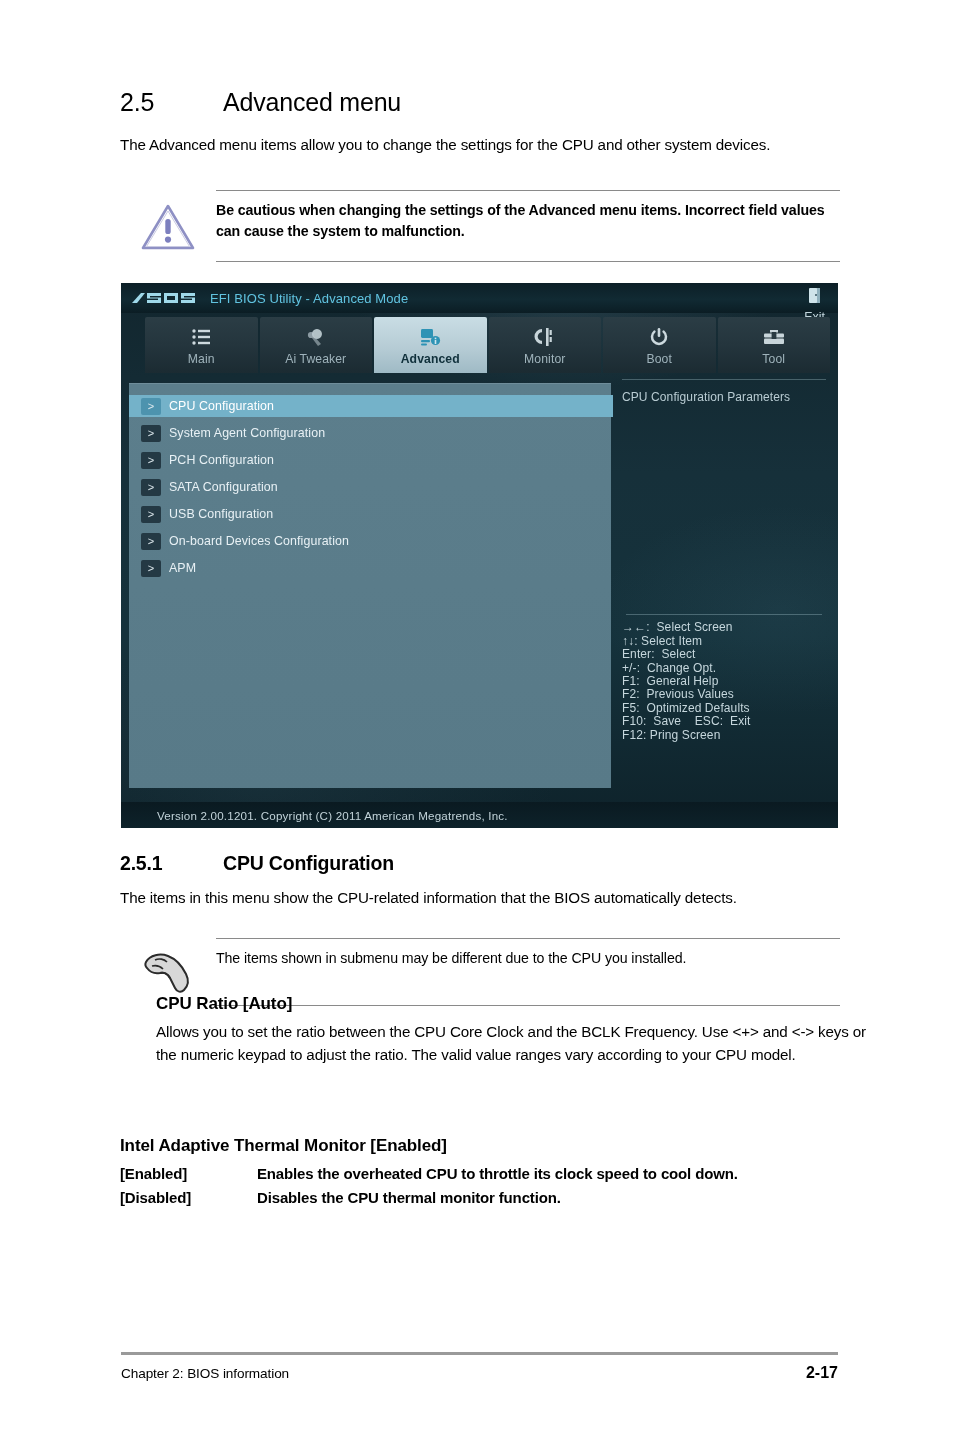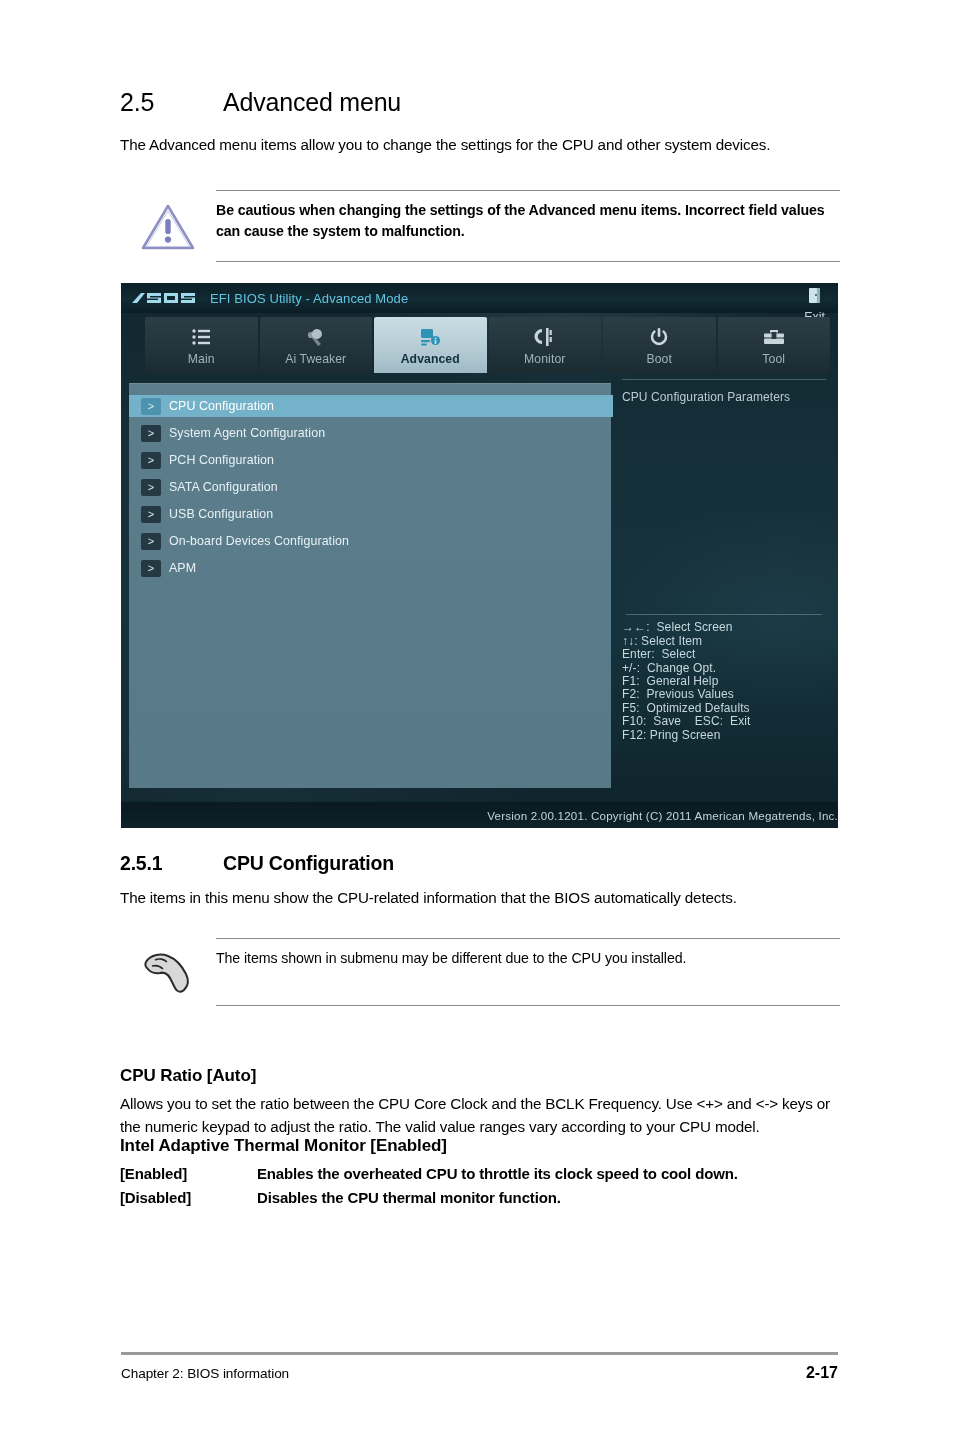--- a/index.html
+++ b/index.html
@@ -90,21 +90,21 @@
 
   .help-panel{position:absolute;right:0;top:0;width:212px;bottom:0;}
   .help-rule{height:1px;background:rgba(170,200,210,.35);margin:6px 4px 0 4px;}
   .help-text{color:#b9ccd3;font-size:12px;margin:10px 4px 0 4px;letter-spacing:.1px;}
   .keys{position:absolute;left:4px;right:4px;bottom:58px;}
   .keys .kline{color:#c6d7dd;font-size:12px;line-height:13.4px;letter-spacing:.1px;
     white-space:pre;}
 
   .bios-footer{position:absolute;left:0;right:0;bottom:0;height:26px;
     background:linear-gradient(180deg,#0a1a21 0%,#0d222a 100%);
-    display:flex;align-items:center;justify-content:flex-end;}
+    display:flex;align-items:center;justify-content:flex-start;padding-left:36px;}
   .bios-footer span{color:#c2d3d9;font-size:11.6px;letter-spacing:.2px;}
 
   
   .opt{position:absolute;left:120px;width:720px;}
   .opt .title{margin-bottom:6px;}
   .defrow{display:flex;font-size:15px;line-height:24px;letter-spacing:-0.15px;font-weight:bold;}
   .defrow .k{width:137px;flex:none;}
 
   
   .foot-rule{position:absolute;left:121px;top:1352px;width:717px;height:3px;background:#9a9a9a;}
@@ -318,21 +318,21 @@
           <path d="M20 23 C24 22 28 24 30 28" fill="none" stroke="#2b2b2b" stroke-width="2"></path>
           <path d="M15 10 C19 8 24 9 27 12" fill="none" stroke="#2b2b2b" stroke-width="1.6"></path>
           <path d="M12 16 C16 15 20 16 23 19" fill="none" stroke="#2b2b2b" stroke-width="1.6"></path>
         </svg>
       </div>
       <div class="txt">The items shown in submenu may be different due to the CPU you installed.</div>
     </div>
     <div class="rule"></div>
   </div>
 
-  <div class="opt" style="top:1066px;">
+  <div class="opt" style="top:994px;margin-left:36px;">
     <div class="h4 title">CPU Ratio [Auto]</div>
     <div class="body-p">Allows you to set the ratio between the CPU Core Clock and the BCLK Frequency. Use &lt;+&gt; and &lt;-&gt; keys or the numeric keypad to adjust the ratio. The valid value ranges vary according to your CPU model.</div>
   </div>
 
   <div class="opt" style="top:1136px;">
     <div class="h4 title">Intel Adaptive Thermal Monitor [Enabled]</div>
     <div class="defrow">
       <span class="k">[Enabled]</span>
       <span>Enables the overheated CPU to throttle its clock speed to cool down.</span>
     </div>

